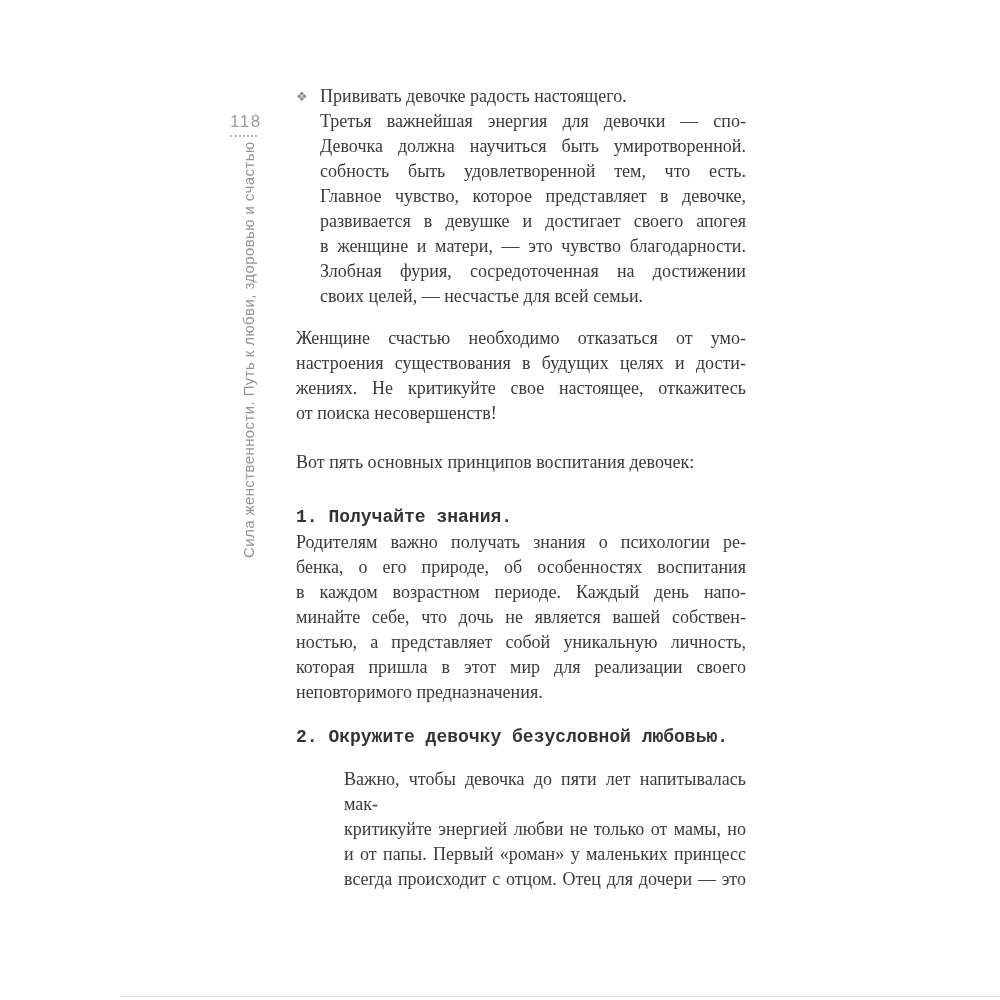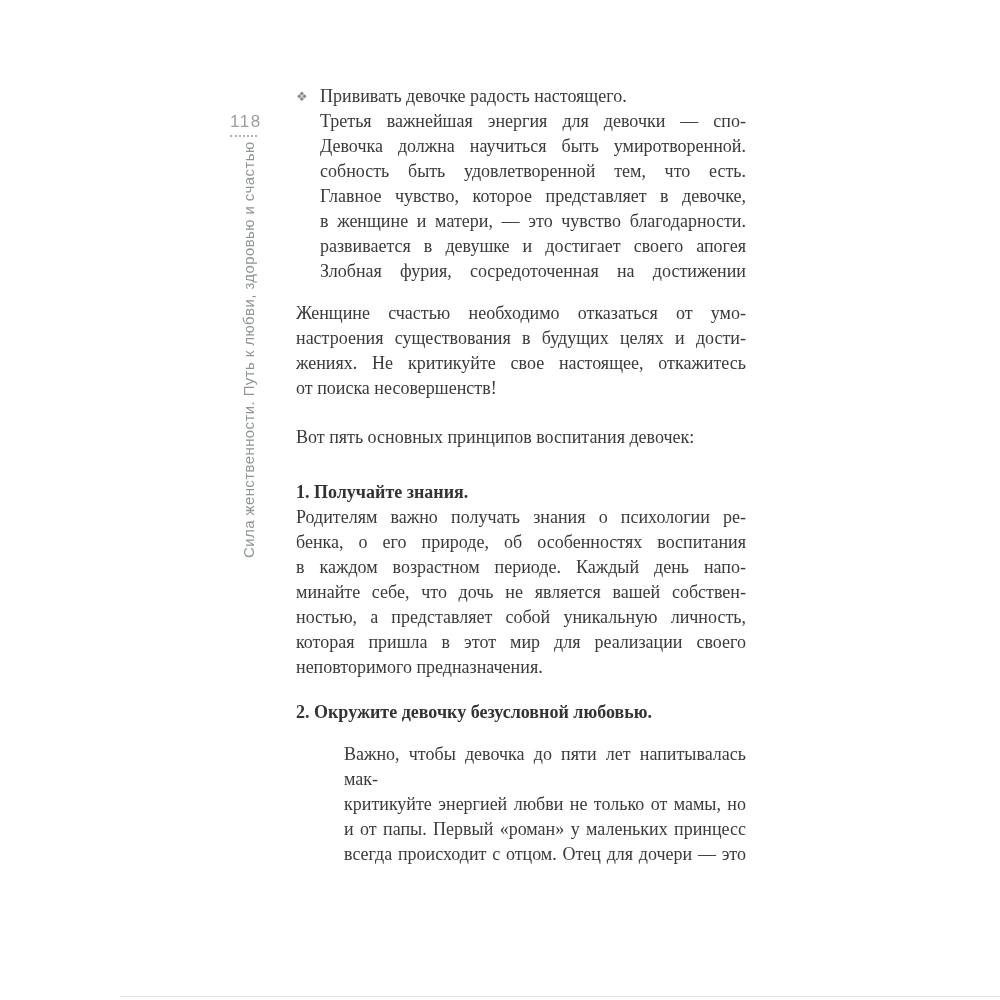--- a/index.html
+++ b/index.html
@@ -45,21 +45,21 @@
   .bullet {
     flex: 0 0 24px; width: 24px;
     font-family: "DejaVu Sans", sans-serif;
     font-size: 13px; line-height: 25px; color: #8b8b8b;
   }
   .bullet-text { flex: 1 1 auto; }
 
   .quote { margin-left: 24px; }
   .p1 { margin-top: 17px; }
   .intro { margin-top: 24px; }
-  .heading { font-weight: bold; color: #333333; }
+  .heading { font-weight: bold; color: #333333; font-family: Liberation Mono, monospace; }
   .h1x { margin-top: 30px; }
   .p2 { margin-top: 0; }
   .h2x { margin-top: 20px; }
   .p3 { margin-top: 17px; margin-left: 48px; }
 
   .para .line { text-align: justify; text-align-last: justify; }
   .para .line.last { text-align-last: left; }
 
   
   .page-edge {
@@ -86,23 +86,24 @@
     <div class="bullet-line">
       <span class="bullet">❖</span>
       <span class="bullet-text">Прививать девочке радость настоящего.</span>
     </div>
 
     <div class="quote para">
         <div class="line">Третья важнейшая энергия для девочки — спо-</div>
         <div class="line">Девочка должна научиться быть умиротворенной.</div>
         <div class="line">собность быть удовлетворенной тем, что есть.</div>
         <div class="line">Главное чувство, которое представляет в девочке,</div>
+        <div class="line">развивается в девушке и достигает своего апогея</div>
         <div class="line">в женщине и матери, — это чувство благодарности.</div>
-        <div class="line">развивается в девушке и достигает своего апогея</div>
         <div class="line">Злобная фурия, сосредоточенная на достижении</div>
+        <div class="line last">своих целей, — несчастье для всей семьи.</div>
       </div>
 
     <div class="para p1">
         <div class="line">Женщине счастью необходимо отказаться от умо-</div>
         <div class="line">настроения существования в будущих целях и дости-</div>
         <div class="line">жениях. Не критикуйте свое настоящее, откажитесь</div>
         <div class="line last">от поиска несовершенств!</div>
       </div>
 
     <div class="intro">Вот пять основных принципов воспитания девочек:</div>

